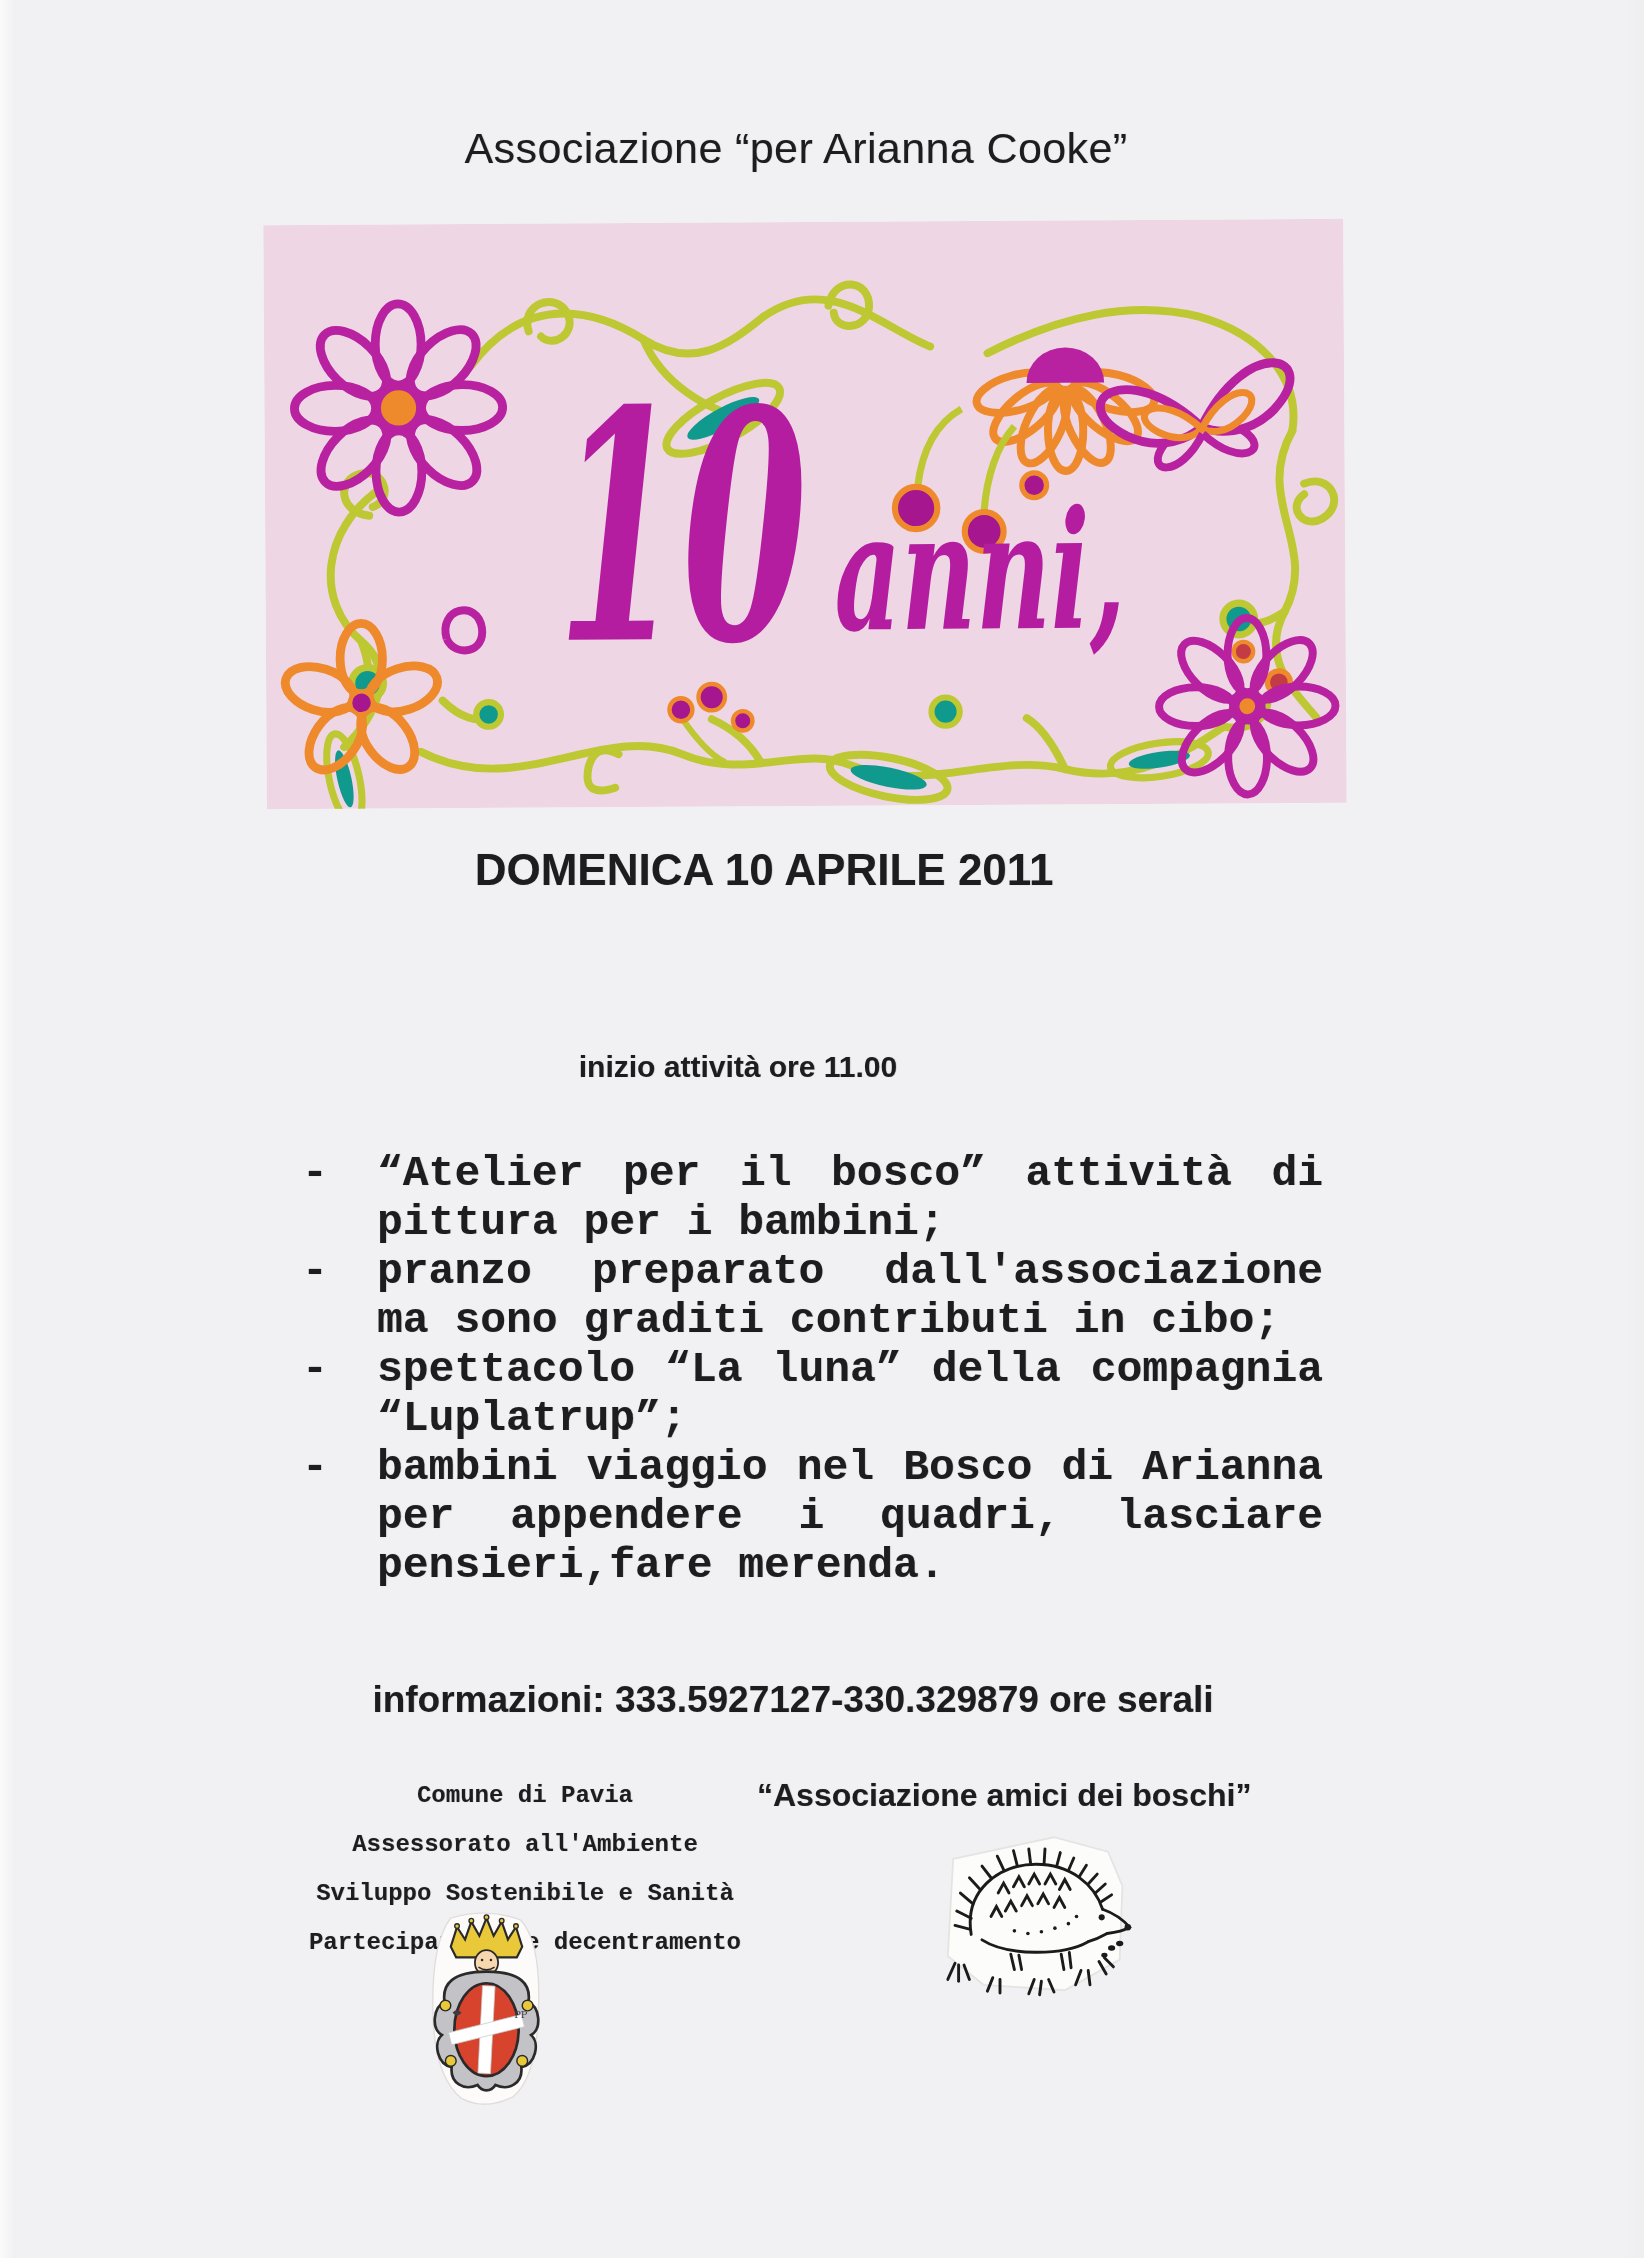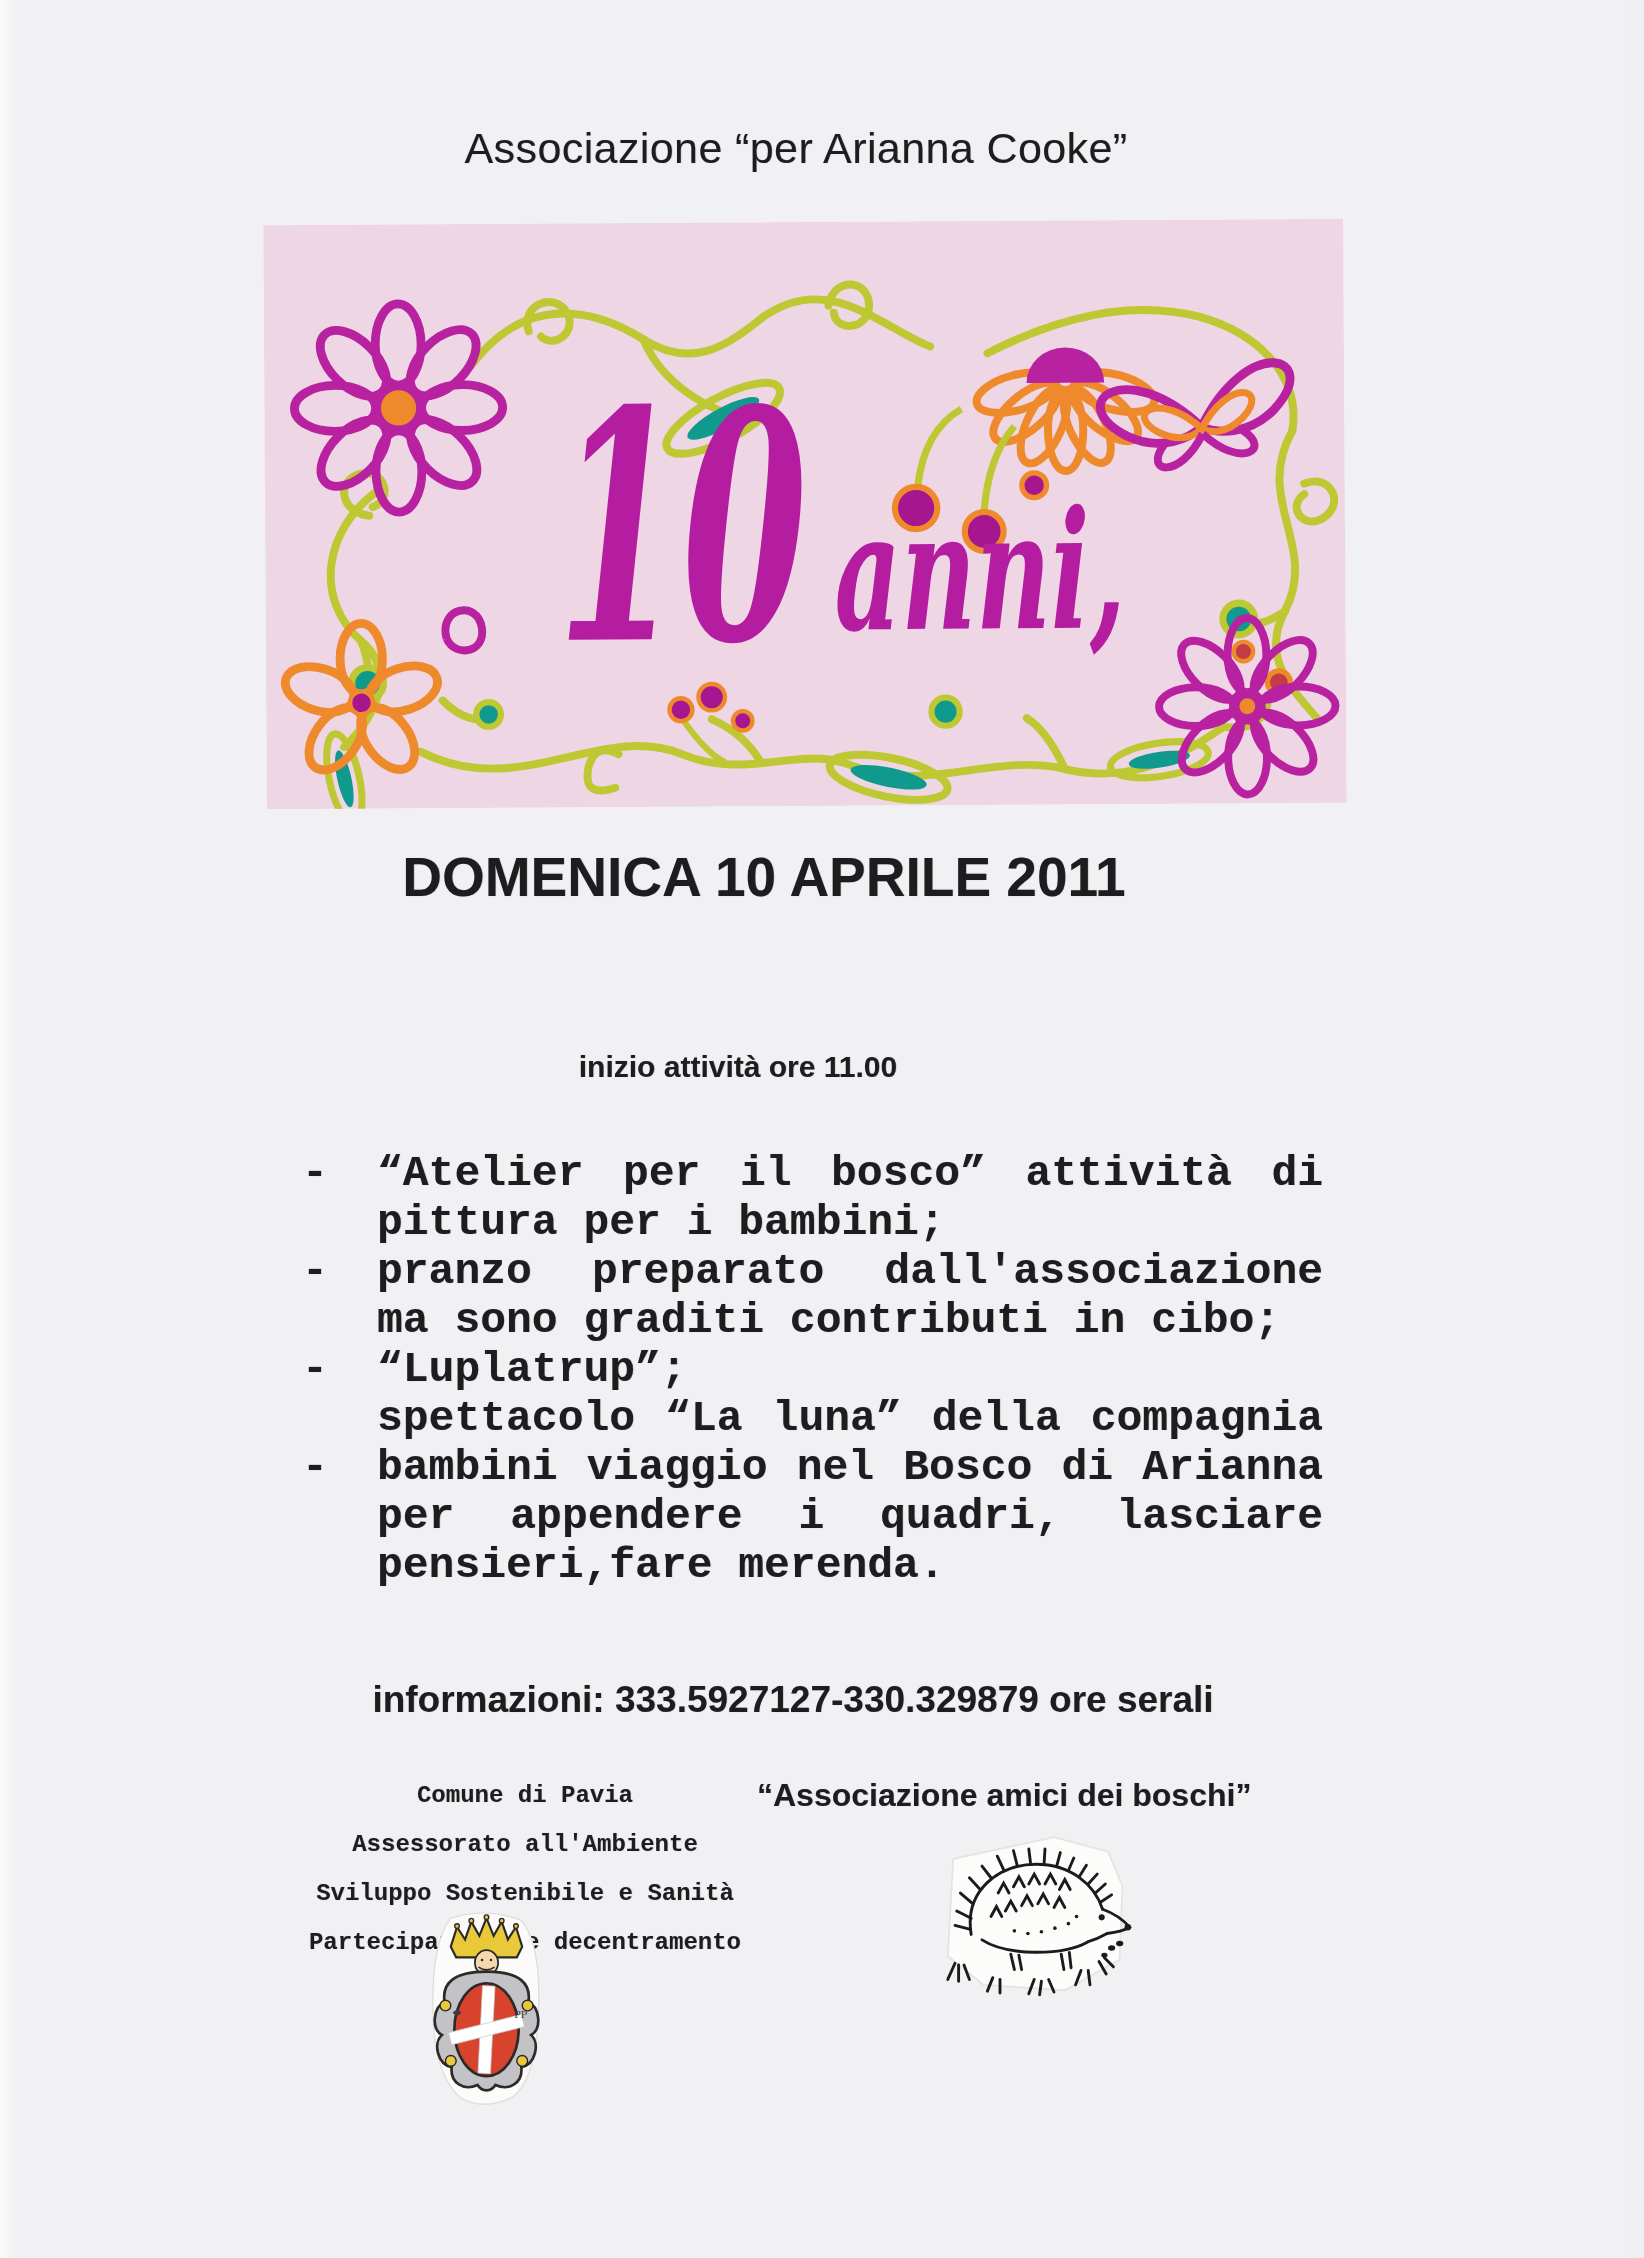--- a/index.html
+++ b/index.html
@@ -10,21 +10,21 @@
     overflow:hidden;
     font-family:"Liberation Sans",sans-serif;
     color:#1d1d1f;
   }
   .txt{text-shadow:0.4px 0.4px 0.8px rgba(40,40,40,.32);}
   .abs{position:absolute;white-space:nowrap;}
   .ctr{transform:translateX(-50%);}
   .title{top:124px;left:796px;font-size:43px;font-weight:normal;letter-spacing:0.4px;}
   .banner{position:absolute;left:265px;top:222px;width:1080px;height:584px;transform:rotate(-.35deg);}
   .banner svg{display:block;width:100%;height:100%;}
-  .date-line{top:845px;left:764px;font-size:55px;font-weight:bold;}
+  .date-line{top:845px;left:764px;font-size:44px;font-weight:bold;}
   .address-line{top:955px;left:796px;font-size:43px;font-weight:bold;
     font-family:"Liberation Mono","DejaVu Sans Mono",monospace;}
   .time-line{top:1050px;left:738px;font-size:30px;font-weight:bold;}
   .list{position:absolute;top:1149px;left:353px;width:970px;
     font-family:"Liberation Mono","DejaVu Sans Mono",monospace;
     font-size:43px;font-weight:bold;line-height:49px;}
   .item{position:relative;}
   .dash{position:absolute;left:-51px;top:0;}
   .line{white-space:nowrap;margin-left:24px;}
   .line.just{white-space:normal;text-align:justify;text-align-last:justify;}
@@ -184,22 +184,22 @@
       <div class="line just">“Atelier per il bosco” attività di</div>
       <div class="line">pittura per i bambini;</div>
     </div>
     <div class="item">
       <span class="dash">-</span>
       <div class="line just">pranzo preparato dall'associazione</div>
       <div class="line">ma sono graditi contributi in cibo;</div>
     </div>
     <div class="item">
       <span class="dash">-</span>
+      <div class="line just">spettacolo “La luna” della compagnia</div>
       <div class="line">“Luplatrup”;</div>
-      <div class="line just">spettacolo “La luna” della compagnia</div>
     </div>
     <div class="item">
       <span class="dash">-</span>
       <div class="line just">bambini viaggio nel Bosco di Arianna</div>
       <div class="line just">per appendere i quadri, lasciare</div>
       <div class="line">pensieri,fare merenda.</div>
     </div>
   </div>
 
   <div class="abs ctr txt info-line">informazioni: 333.5927127-330.329879 ore serali</div>

